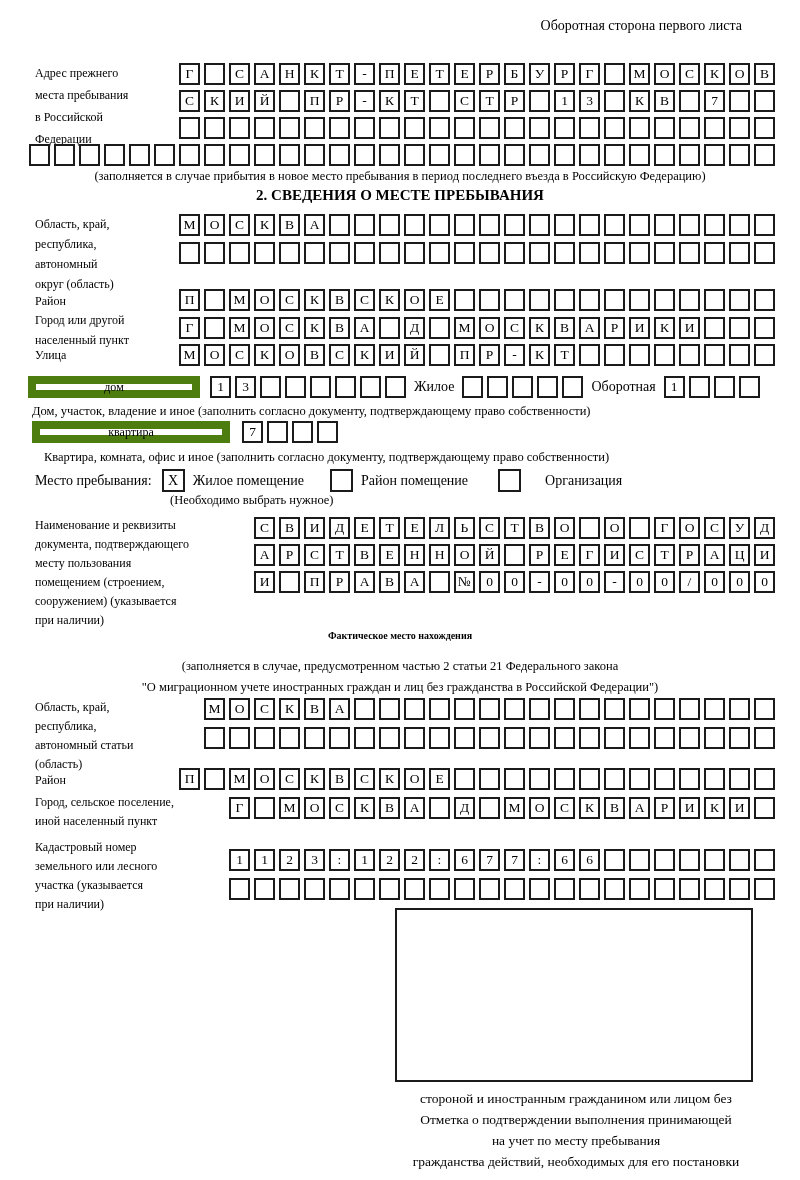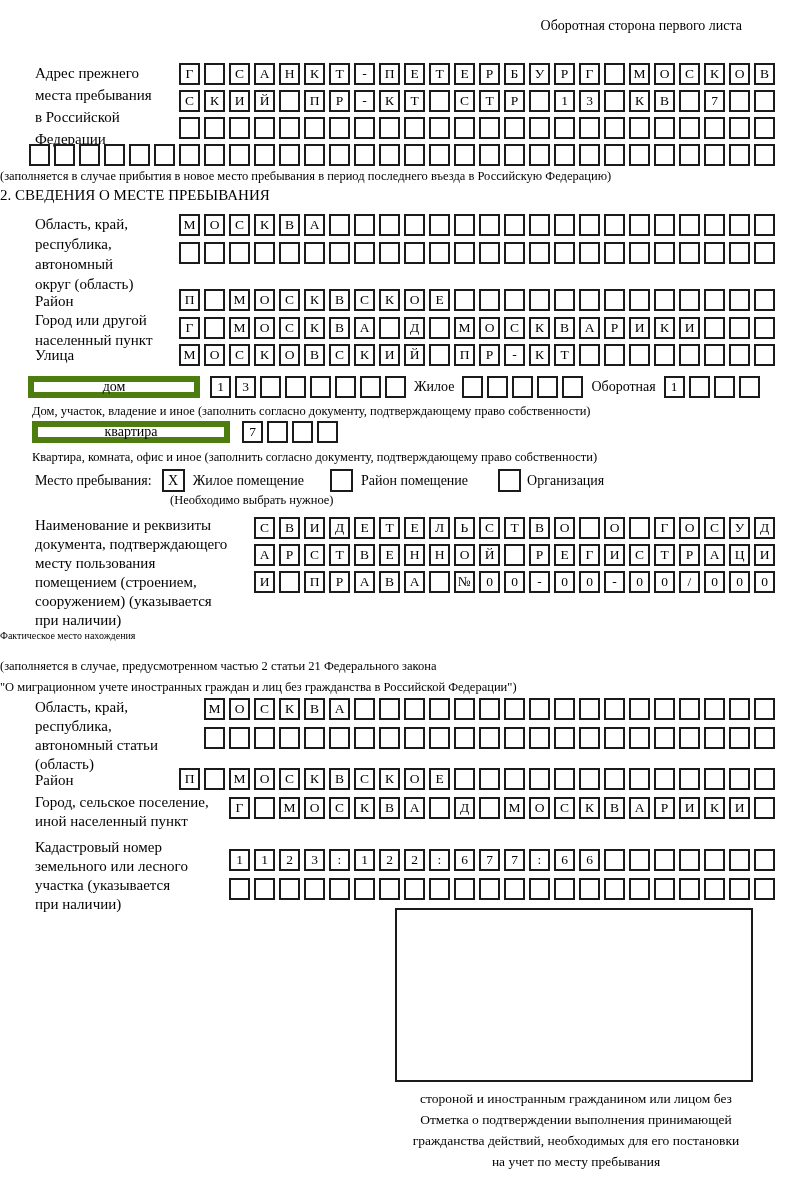--- a/index.html
+++ b/index.html
@@ -4,26 +4,26 @@
 <style>
   *{box-sizing:border-box;margin:0;padding:0}
   html,body{background:#fff}
   body{width:800px;height:1180px;position:relative;color:#000;
        font-family:"Liberation Serif","DejaVu Serif",serif;font-size:14px}
   .abs{position:absolute}
   .cells{display:flex;gap:4px}
   .cell{width:21px;height:22px;border:2px solid #1b1b1b;display:flex;align-items:center;
         justify-content:center;font-size:13.5px;flex:none;background:#fff}
   .row{position:absolute;display:flex;align-items:center}
-  .lbl{position:absolute;font-size:15px;line-height:20px}
+  .lbl{position:absolute;font-size:12px;line-height:20px}
   .note{font-size:12.5px}
-  .center{left:0;width:800px;text-align:left}
-  .bold{font-weight:normal}
-  .widebox{height:22px;border:6px solid #4d7c0f;display:flex;align-items:center;
-           justify-content:center;flex:none;font-size:14px}
+  .center{left:0;width:800px;text-align:center}
+  .bold{font-weight:bold}
+  .widebox{height:22px;border:8px solid #4d7c0f;display:flex;align-items:center;
+           justify-content:center;flex:none;font-size:12px}
   .chk{width:23px;height:23px;border:2px solid #1b1b1b;display:inline-flex;align-items:center;
        justify-content:center;flex:none;font-size:14px}
   .inlbl{margin:0 8px;white-space:nowrap}
   .bigbox{position:absolute;border:2px solid #1b1b1b;background:#fff}
 </style>
 </head>
 <body>
 
 <div class="abs" style="top:18px;right:58px">Оборотная сторона первого листа</div>
 
@@ -325,32 +325,32 @@
 
 <div class="row" style="left:32px;top:421px">
   <div class="widebox" style="width:198px">квартира</div>
   <div class="cells" style="margin-left:12px">
       <div class="cell">7</div>
       <div class="cell"></div>
       <div class="cell"></div>
       <div class="cell"></div>
     </div>
 </div>
-<div class="abs note" style="left:32px;top:450px">Квартира, комната, офис и иное (заполнить согласно документу, подтверждающему право собственности)</div>
+<div class="abs note" style="left:44px;top:450px">Квартира, комната, офис и иное (заполнить согласно документу, подтверждающему право собственности)</div>
 
 <div class="row" style="left:35px;top:469px">
   <span>Место пребывания:</span>
   <span class="chk" style="margin-left:10px">
       <span>X</span>
     </span>
   <span class="inlbl">Жилое помещение</span>
   <span class="chk" style="margin-left:18px"></span>
   <span class="inlbl">Район помещение</span>
   <span class="chk" style="margin-left:22px"></span>
-  <span class="inlbl" style="margin-left:6px">Организация</span>
+  <span class="inlbl" style="margin-left:24px">Организация</span>
 </div>
 <div class="abs note" style="left:170px;top:493px;width:340px;">(Необходимо выбрать нужное)</div>
 
 <div class="lbl" style="left:35px;top:516px;line-height:19px">
     <div>Наименование и реквизиты</div>
     <div>документа, подтверждающего</div>
     <div>месту пользования</div>
     <div>помещением (строением,</div>
     <div>сооружением) (указывается</div>
     <div>при наличии)</div>
@@ -597,15 +597,15 @@
     <div class="cell"></div>
     <div class="cell"></div>
     <div class="cell"></div>
     <div class="cell"></div>
   </div>
 
 <div class="bigbox" style="left:395px;top:908px;width:358px;height:174px"></div>
 <div class="abs" style="left:358px;top:1088px;width:436px;text-align:center;line-height:21px;font-size:13.5px">
     <div>стороной и иностранным гражданином или лицом без</div>
     <div>Отметка о подтверждении выполнения принимающей</div>
+    <div>на учет по месту пребывания</div>
     <div>гражданства действий, необходимых для его постановки</div>
-    <div>на учет по месту пребывания</div>
   </div>
 
 </body></html>

